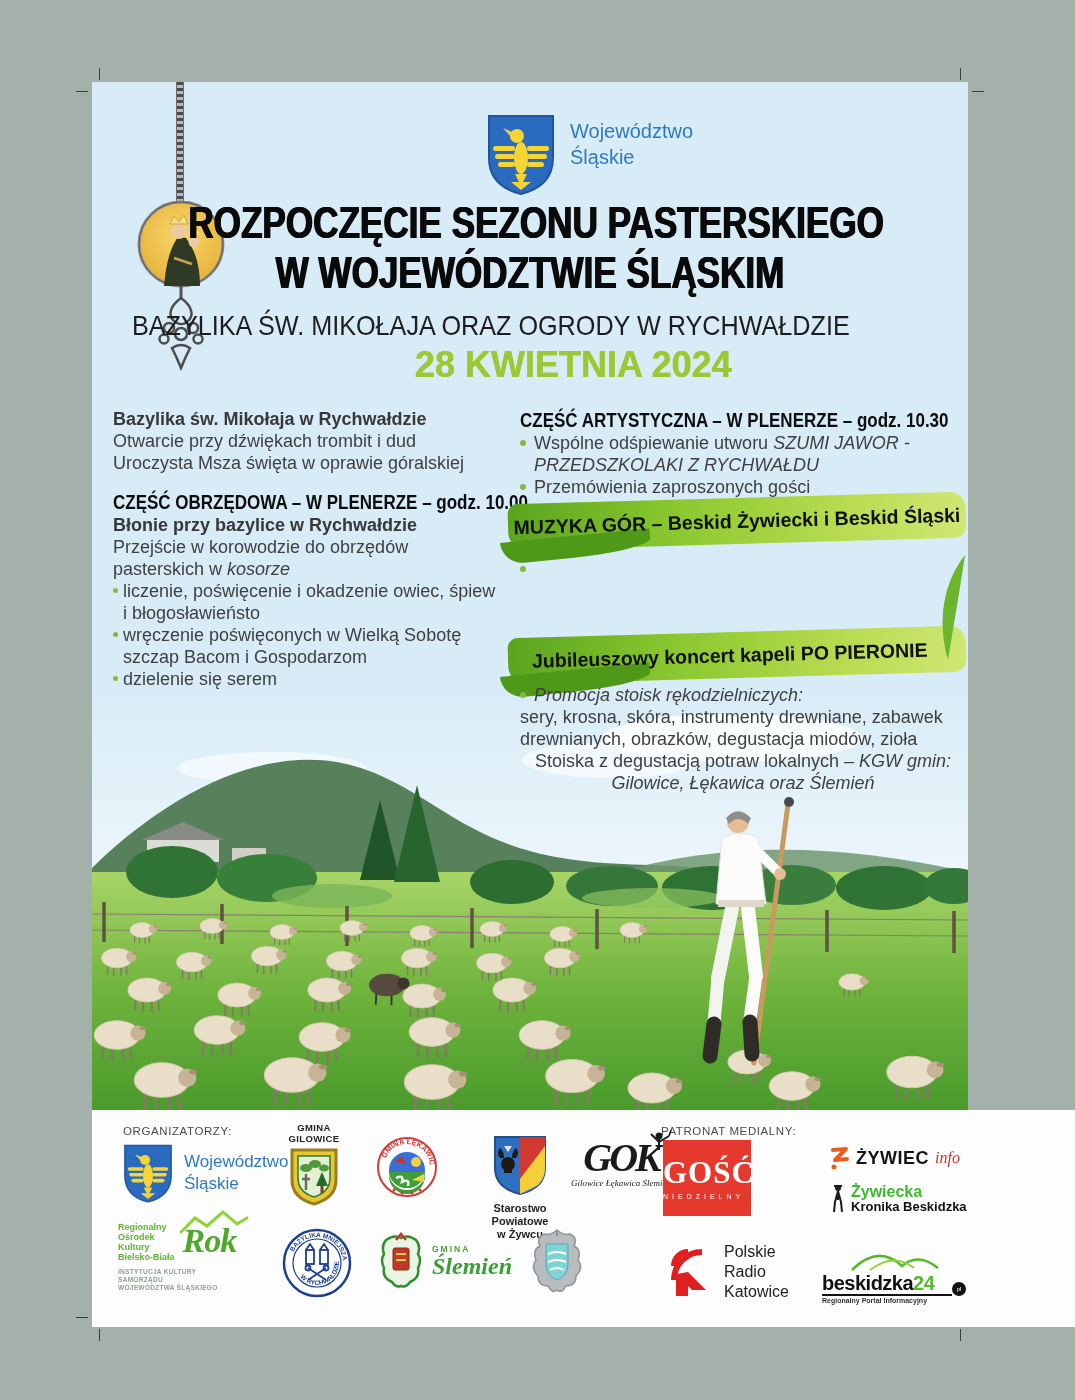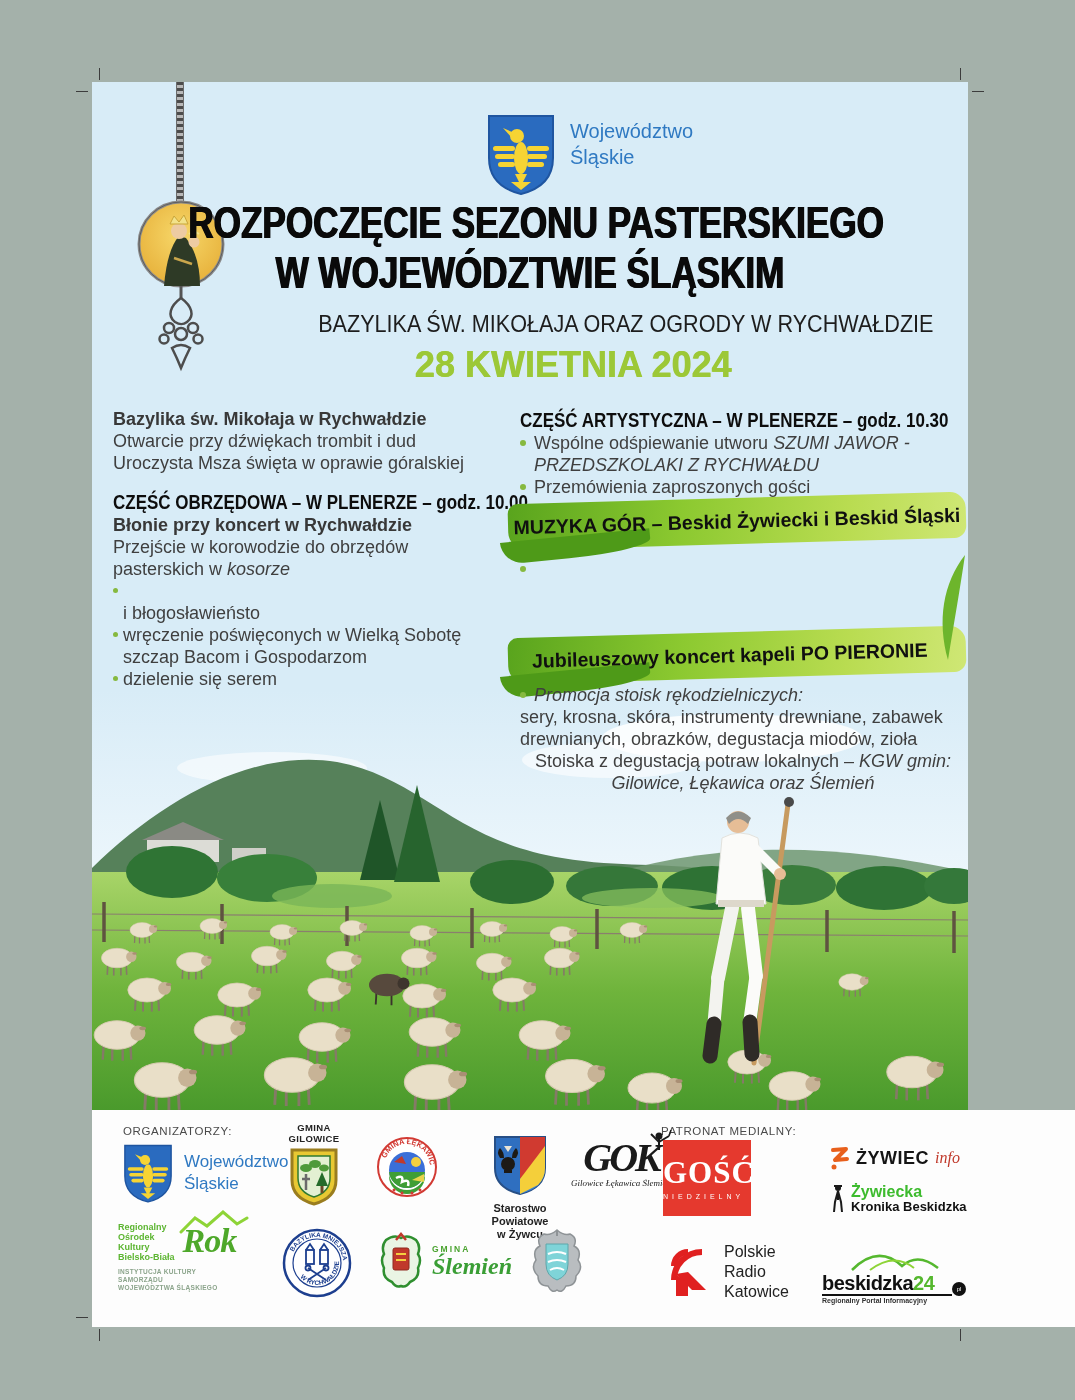--- a/index.html
+++ b/index.html
@@ -13,21 +13,21 @@
   
   .chain{position:absolute;left:84px;top:0;width:6px;height:124px;
     background:repeating-linear-gradient(to bottom,#4c4c4c 0 3px,#b9b9b9 3px 6px);
     border-left:1px solid #6b6b6b;border-right:1px solid #6b6b6b;}
   
   .orgtext{position:absolute;left:478px;top:36px;font-size:20px;line-height:26px;color:#2f79c2;}
   .title{position:absolute;left:0;top:116px;width:876px;text-align:center;color:#0a0a0a;
     font-weight:800;font-size:45px;line-height:50px;
     text-shadow:0.8px 0 0 #0a0a0a,-0.8px 0 0 #0a0a0a;}
   .title .sq{display:block;transform:scaleX(.78);transform-origin:50% 50%;white-space:nowrap;}
-  .subtitle{position:absolute;left:0;top:228px;width:876px;text-align:right;font-size:24px;color:#1d1d1d;}
+  .subtitle{position:absolute;left:0;top:228px;width:876px;text-align:left;font-size:28px;color:#1d1d1d;}
   .subtitle .sq{display:inline-block;transform:scaleX(.9);transform-origin:50% 50%;white-space:nowrap;}
   .date{position:absolute;left:0;top:262px;width:962px;text-align:center;font-size:36px;font-weight:700;
     color:#9cc837;text-shadow:0.6px 0 0 #9cc837;}
   
   .col{position:absolute;font-size:18px;line-height:22px;color:#3f3f3f;}
   .col-left{left:21px;top:326px;width:398px;}
   .col-right{left:428px;top:326px;width:446px;}
   h3.sec{margin:0;font-size:20px;line-height:24px;color:#0d0d0d;font-weight:800;}
   h3.sec .sq{display:inline-block;transform:scaleX(.85);transform-origin:0 50%;white-space:nowrap;}
   .venue{font-weight:700;color:#383838;}
@@ -268,24 +268,24 @@
     </div>
     <div class="subtitle"><span class="sq">BAZYLIKA ŚW. MIKOŁAJA ORAZ OGRODY W RYCHWAŁDZIE</span></div>
     <div class="date">28 KWIETNIA 2024</div>
 
     <div class="col col-left">
       <div class="venue">Bazylika św. Mikołaja w Rychwałdzie</div>
       <div>Otwarcie przy dźwiękach trombit i dud</div>
       <div>Uroczysta Msza święta w oprawie góralskiej</div>
       <div class="gap"></div>
       <h3 class="sec"><span class="sq">CZĘŚĆ OBRZĘDOWA – W PLENERZE – godz. 10.00</span></h3>
-      <div class="venue">Błonie przy koncert w Rychwałdzie</div>
+      <div class="venue">Błonie przy bazylice w Rychwałdzie</div>
       <div><span>Przejście w korowodzie do obrzędów</span><br><span>pasterskich w </span><span class="it">kosorze</span></div>
       <ul class="blt">
-        <li><span class="dot"></span><span><br><span>i błogosławieństo</span></span></li>
+        <li><span class="dot"></span><span><span>liczenie, poświęcenie i okadzenie owiec, śpiew</span><br><span>i błogosławieństo</span></span></li>
         <li><span class="dot"></span><span><span>wręczenie poświęconych w Wielką Sobotę</span><br><span> szczap Bacom i Gospodarzom</span></span></li>
         <li><span class="dot"></span><span><span>dzielenie się serem</span></span></li>
       </ul>
     </div>
 
     <div class="col col-right">
       <h3 class="sec"><span class="sq">CZĘŚĆ ARTYSTYCZNA – W PLENERZE – godz. 10.30</span></h3>
       <ul class="blt">
         <li><span class="dot"></span><span><span>Wspólne odśpiewanie utworu </span><span class="it">SZUMI JAWOR -</span><br><span class="it">PRZEDSZKOLAKI Z RYCHWAŁDU</span></span></li>
         <li><span class="dot"></span><span><span>Przemówienia zaproszonych gości</span></span></li>

